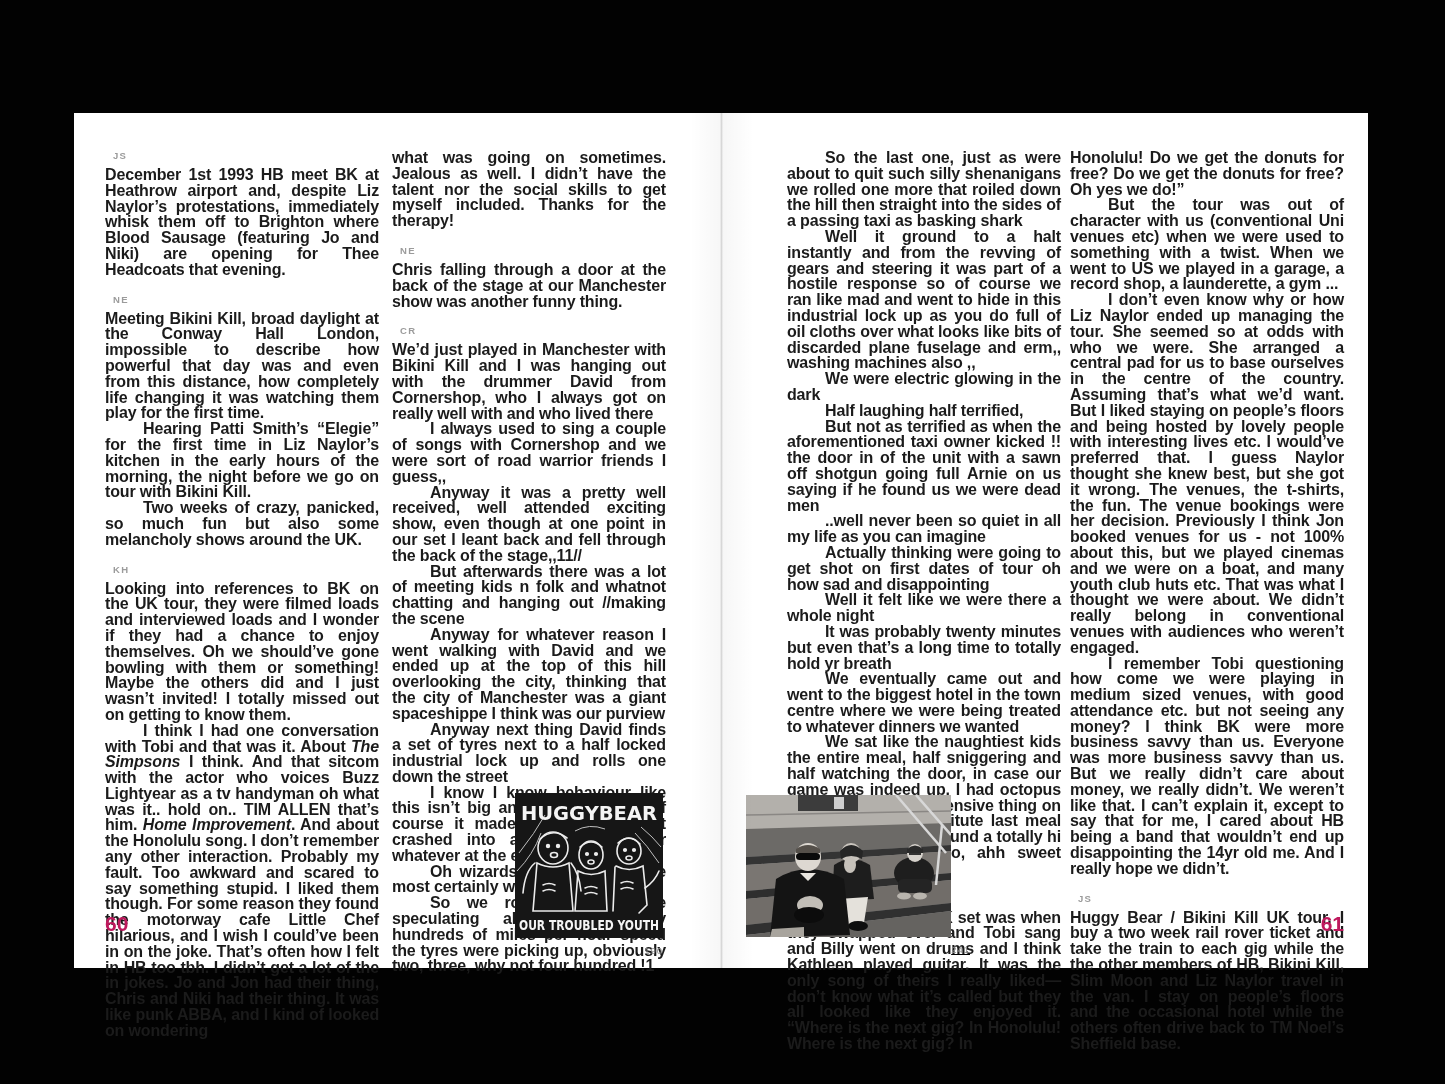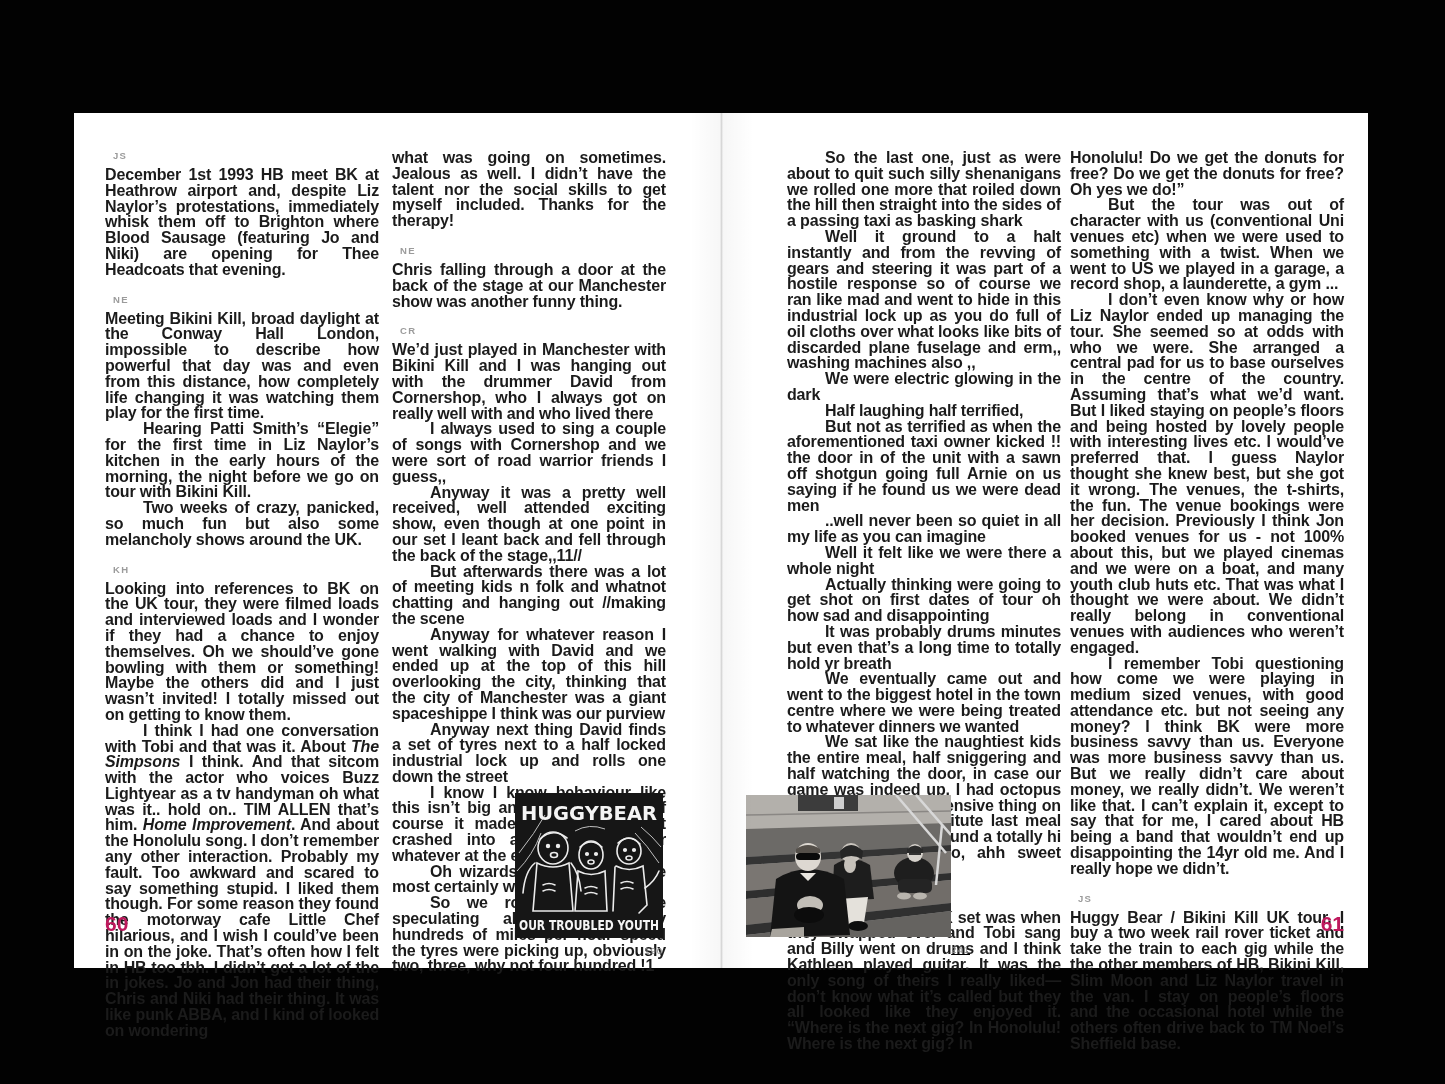--- a/index.html
+++ b/index.html
@@ -62,23 +62,23 @@
       <p class="para indent">So we rolled another one speculating about how many hundreds of miles per hour speed the tyres were picking up, obviously two, three, why not four hundred !1</p>
     </div>
 
     <div class="col c3">
       <p class="para indent">So the last one, just as were about to quit such silly shenanigans we rolled one more that roiled down the hill then straight into the sides of a passing taxi as basking shark</p>
       <p class="para indent">Well it ground to a halt instantly and from the revving of gears and steering it was part of a hostile response so of course we ran like mad and went to hide in this industrial lock up as you do full of oil cloths over what looks like bits of discarded plane fuselage and erm,, washing machines also ,,</p>
       <p class="para indent">We were electric glowing in the dark</p>
       <p class="para indent">Half laughing half terrified,</p>
       <p class="para indent">But not as terrified as when the aforementioned taxi owner kicked !! the door in of the unit with a sawn off shotgun going full Arnie on us saying if he found us we were dead men</p>
       <p class="para indent">..well never been so quiet in all my life as you can imagine</p>
+      <p class="para indent">Actually thinking were going to get shot on first dates of tour oh how sad and disappointing</p>
       <p class="para indent">Well it felt like we were there a whole night</p>
-      <p class="para indent">Actually thinking were going to get shot on first dates of tour oh how sad and disappointing</p>
-      <p class="para indent">It was probably drums minutes but even that’s a long time to totally hold yr breath</p>
+      <p class="para indent">It was probably twenty minutes but even that’s a long time to totally hold yr breath</p>
       <p class="para indent">We eventually came out and went to the biggest hotel in the town centre where we were being treated to whatever dinners we wanted</p>
       <p class="para indent">We sat like the naughtiest kids the entire meal, half sniggering and half watching the door, in case our game was indeed up, I had octopus by the way. Most expensive thing on the menu as a substitute last meal but bad as it might sound a totally hi jinx fun memory too, ahh sweet days.</p>
       <div class="sec-label">KH</div>
       <p class="para">My favourite bit of BK set was when they swapped over and Tobi sang and Billy went on drums and I think Kathleen played guitar. It was the only song of theirs I really liked—don’t know what it’s called but they all looked like they enjoyed it. “Where is the next gig? In Honolulu! Where is the next gig? In</p>
     </div>
 
     <div class="col c4">
       <p class="para">Honolulu! Do we get the donuts for free? Do we get the donuts for free? Oh yes we do!”</p>
       <p class="para indent">But the tour was out of character with us (conventional Uni venues etc) when we were used to something with a twist.  When we went to US we played in a garage, a record shop, a launderette, a gym ...</p>
       <p class="para indent">I don’t even know why or how Liz Naylor ended up managing the tour. She seemed so at odds with who we were. She arranged a central pad for us to base ourselves in the centre of the country. Assuming that’s what we’d want. But I liked staying on people’s floors and being hosted by lovely people with interesting lives etc. I would’ve preferred that. I guess Naylor thought she knew best, but she got it wrong. The venues, the t-shirts, the fun. The venue bookings were her decision. Previously I think Jon booked venues for us - not 100% about this, but we played cinemas and we were on a boat, and many youth club huts etc. That was what I thought we were about.  We didn’t really belong in conventional venues with audiences who weren’t engaged.</p>

